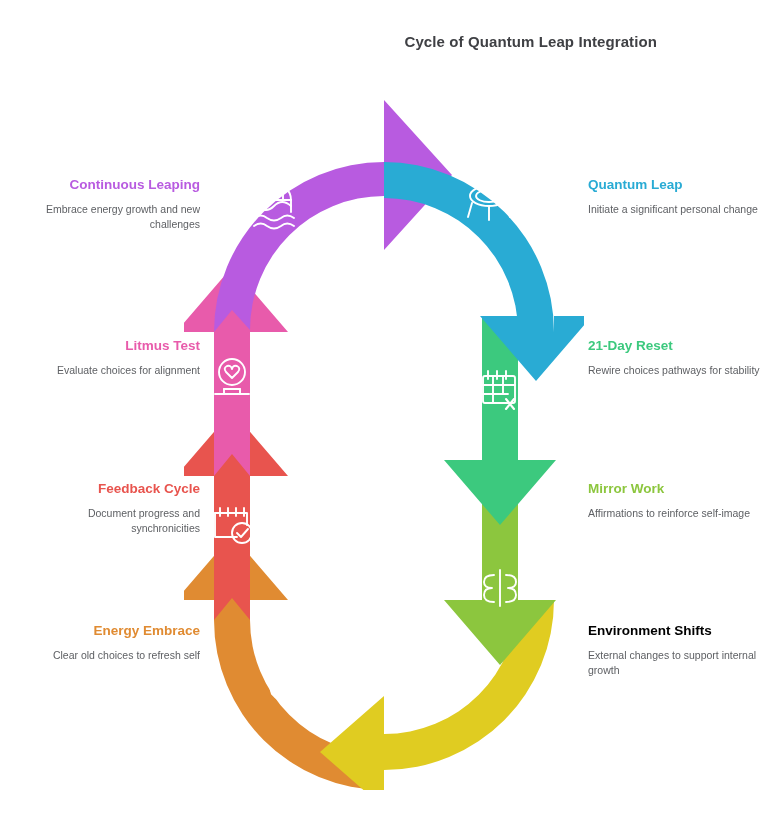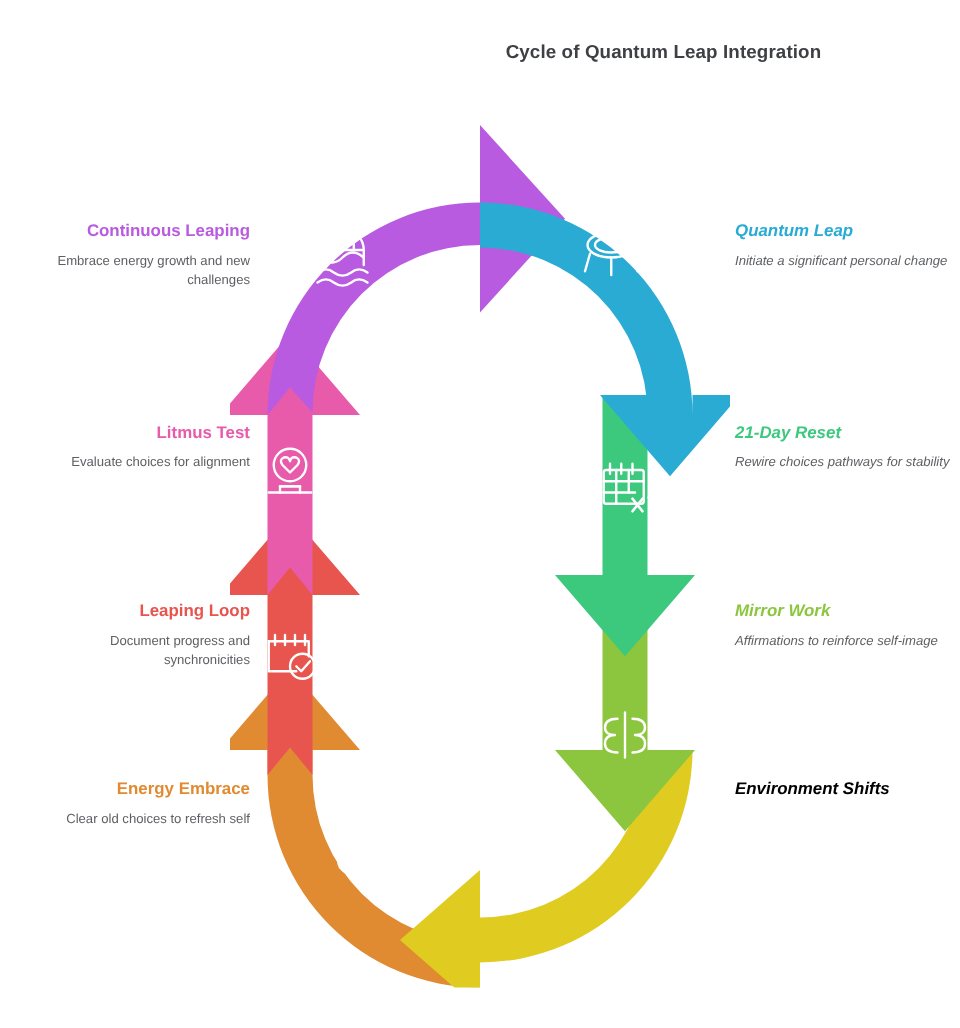--- a/index.html
+++ b/index.html
@@ -30,21 +30,21 @@
     top: 80px;
     left: 184px;
     width: 400px;
     height: 710px;
   }
   .label-block {
     position: absolute;
     width: 178px;
   }
   .label-left  { left: 22px;  text-align: right; }
-  .label-right { left: 588px; text-align: left; font-style: italic;  }
+  .label-right { left: 588px; text-align: left;  }
   .label-heading {
     font-size: 13.5px;
     font-weight: bold;
     margin: 0 0 9px 0;
     line-height: 1.2;
   }
   .label-desc {
     font-size: 10.5px;
     color: #5e6064;
     line-height: 1.42;
@@ -58,21 +58,21 @@
 
 <div class="label-block label-left" style="top:177px;">
   <p class="label-heading" style="color: rgb(184, 91, 224);">Continuous Leaping</p>
   <p class="label-desc">Embrace energy growth and new challenges</p>
 </div>
 <div class="label-block label-left" style="top:338px;">
   <p class="label-heading" style="color: rgb(232, 91, 171);">Litmus Test</p>
   <p class="label-desc">Evaluate choices for alignment</p>
 </div>
 <div class="label-block label-left" style="top:481px;">
-  <p class="label-heading" style="color: rgb(232, 84, 78);">Leaping Loop</p>
+  <p class="label-heading" style="color: rgb(232, 84, 78);">Feedback Cycle</p>
   <p class="label-desc">Document progress and synchronicities</p>
 </div>
 <div class="label-block label-left" style="top:623px;">
   <p class="label-heading" style="color: rgb(224, 139, 50);">Energy Embrace</p>
   <p class="label-desc">Clear old choices to refresh self</p>
 </div>
 
 <div class="label-block label-right" style="top:177px;">
   <p class="label-heading" style="color: rgb(41, 171, 212);">Quantum Leap</p>
   <p class="label-desc">Initiate a significant personal change</p>
@@ -80,20 +80,21 @@
 <div class="label-block label-right" style="top:338px;">
   <p class="label-heading" style="color: rgb(60, 201, 126);">21-Day Reset</p>
   <p class="label-desc">Rewire choices pathways for stability</p>
 </div>
 <div class="label-block label-right" style="top:481px;">
   <p class="label-heading" style="color: rgb(140, 198, 62);">Mirror Work</p>
   <p class="label-desc">Affirmations to reinforce self-image</p>
 </div>
 <div class="label-block label-right" style="top:623px;">
   <p class="label-heading" style="color: #000000;">Environment Shifts</p>
+  <p class="label-desc">External changes to support internal growth</p>
 </div>
 
 <svg id="cycle-diagram" viewBox="0 0 400 710">
 
   <path d="M 200 710 L 200 710
            A 170 170 0 0 1 30 540
            L 30 520
            L -8 520
            L 48 455
            L 104 520

